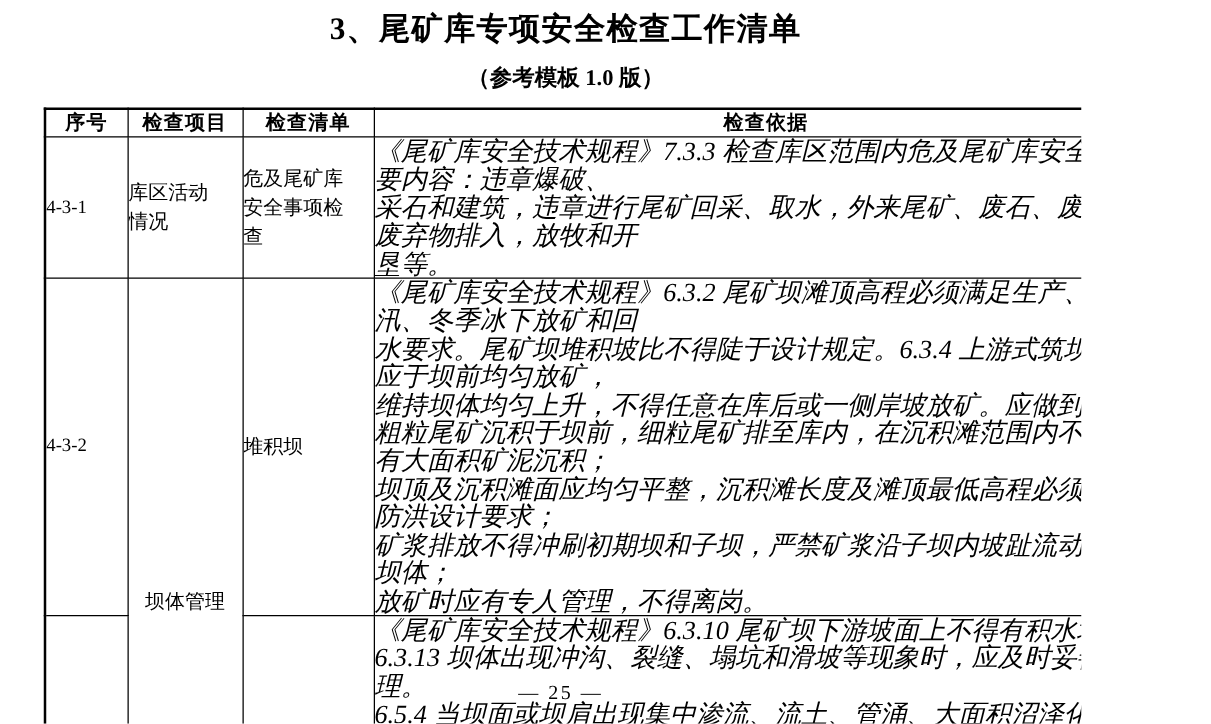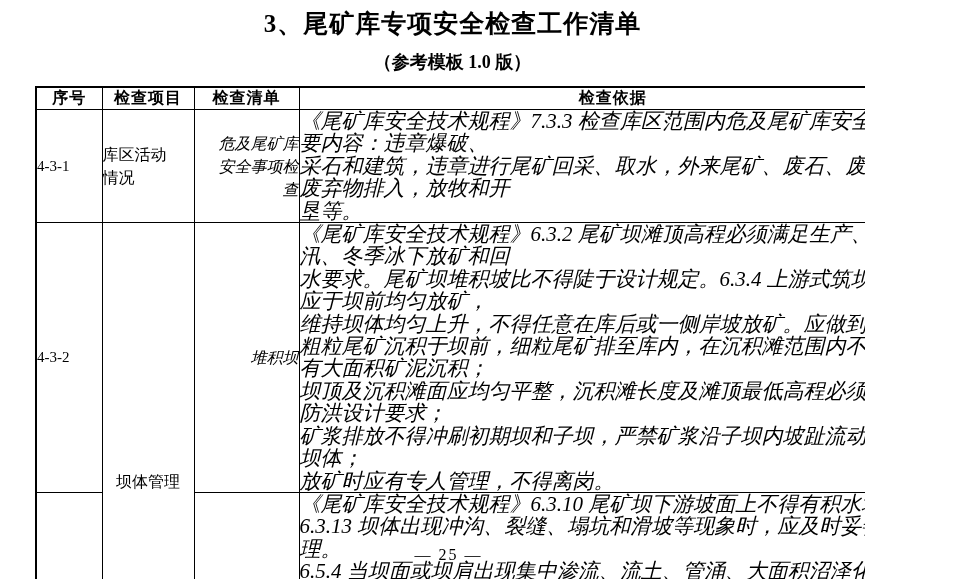--- a/index.html
+++ b/index.html
@@ -67,25 +67,23 @@
     font-family: "Liberation Serif", "DejaVu Serif", serif;
   }
   td.item {
     font-size: 16px;
     padding-left: 6px;
     white-space: pre-wrap;
     line-height: 23px;
   }
   td.chk {
     font-size: 16px;
-    font-style: italic;
     padding-left: 6px;
     white-space: pre-wrap;
     line-height: 23px;
-    text-align: right;
   }
   td.basis {
     font-size: 21px;
     font-style: italic;
     padding: 2px 6px;
     white-space: pre-wrap;
     word-break: break-all;
     line-height: 22.4px;
   }
   tr.r1 td { height: 66px; }

